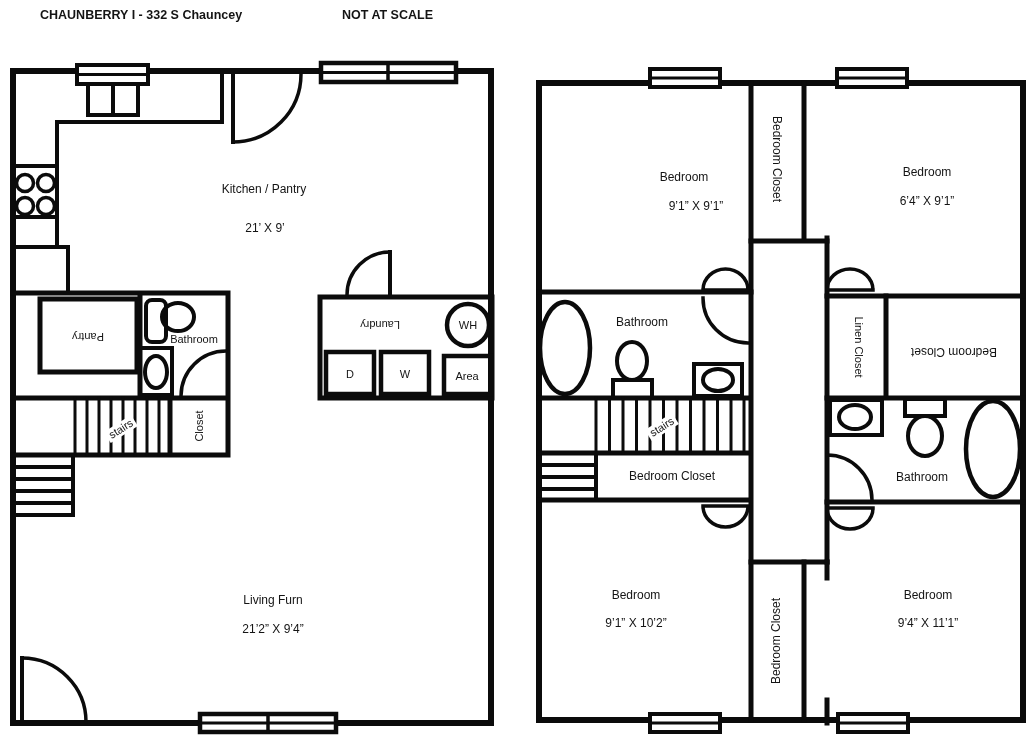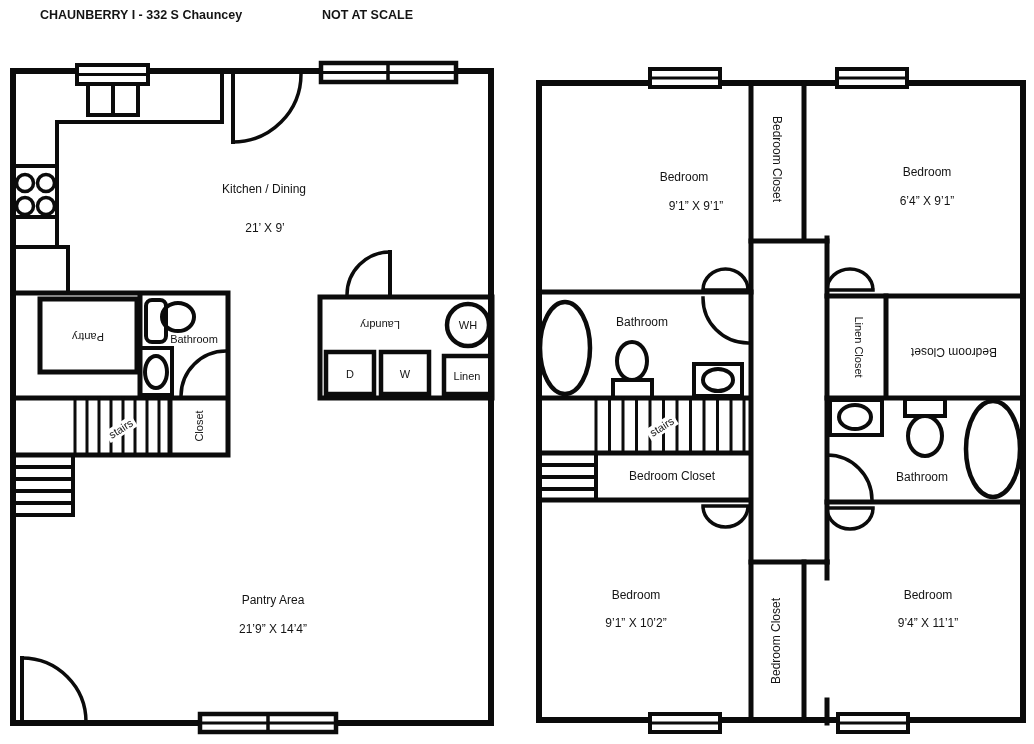--- a/index.html
+++ b/index.html
@@ -164,35 +164,35 @@
       <path d="M837,78 H907" stroke-width="3"></path>
       <rect x="650" y="714" width="70" height="18" fill="#fff" stroke-width="4"></rect>
       <path d="M650,723 H720" stroke-width="3"></path>
       <rect x="838" y="714" width="70" height="18" fill="#fff" stroke-width="4"></rect>
       <path d="M838,723 H908" stroke-width="3"></path>
     </g>
   </g>
 </svg>
 
 <div class="lbl hdr" style="left:40px;top:9px">CHAUNBERRY I - 332 S Chauncey</div>
-<div class="lbl hdr" style="left:322px;top:9px">NOT AT SCALE</div>
-
-<div class="lbl" style="left:264px;top:189px">Kitchen / Dining</div>
+<div class="lbl hdr" style="left:342px;top:9px">NOT AT SCALE</div>
+
+<div class="lbl" style="left:264px;top:189px">Kitchen / Pantry</div>
 <div class="lbl" style="left:265px;top:228px">21’ X 9’</div>
 <div class="lbl rot180 sm" style="left:88px;top:336px">Pantry</div>
 <div class="lbl sm" style="left:194px;top:339px">Bathroom</div>
 <div class="lbl rotstairs sm" style="left:121px;top:429px">stairs</div>
 <div class="lbl rotm90 sm" style="left:199px;top:426px">Closet</div>
 <div class="lbl rot180 sm" style="left:380px;top:324px">Laundry</div>
 <div class="lbl sm" style="left:468px;top:325px">WH</div>
 <div class="lbl sm" style="left:350px;top:374px">D</div>
 <div class="lbl sm" style="left:405px;top:374px">W</div>
-<div class="lbl sm" style="left:467px;top:376px">Linen</div>
-<div class="lbl" style="left:273px;top:600px">Pantry Area</div>
-<div class="lbl" style="left:273px;top:629px">21’9” X 14’4”</div>
+<div class="lbl sm" style="left:467px;top:376px">Area</div>
+<div class="lbl" style="left:273px;top:600px">Living Furn</div>
+<div class="lbl" style="left:273px;top:629px">21’2” X 9’4”</div>
 
 <div class="lbl rot90" style="left:777px;top:159px">Bedroom Closet</div>
 <div class="lbl" style="left:684px;top:177px">Bedroom</div>
 <div class="lbl" style="left:696px;top:206px">9’1” X 9’1”</div>
 <div class="lbl" style="left:927px;top:172px">Bedroom</div>
 <div class="lbl" style="left:927px;top:201px">6’4” X 9’1”</div>
 <div class="lbl" style="left:642px;top:322px">Bathroom</div>
 <div class="lbl rotstairs sm" style="left:662px;top:427px">stairs</div>
 <div class="lbl" style="left:672px;top:476px">Bedroom Closet</div>
 <div class="lbl rot90 sm" style="left:858px;top:347px">Linen Closet</div>

